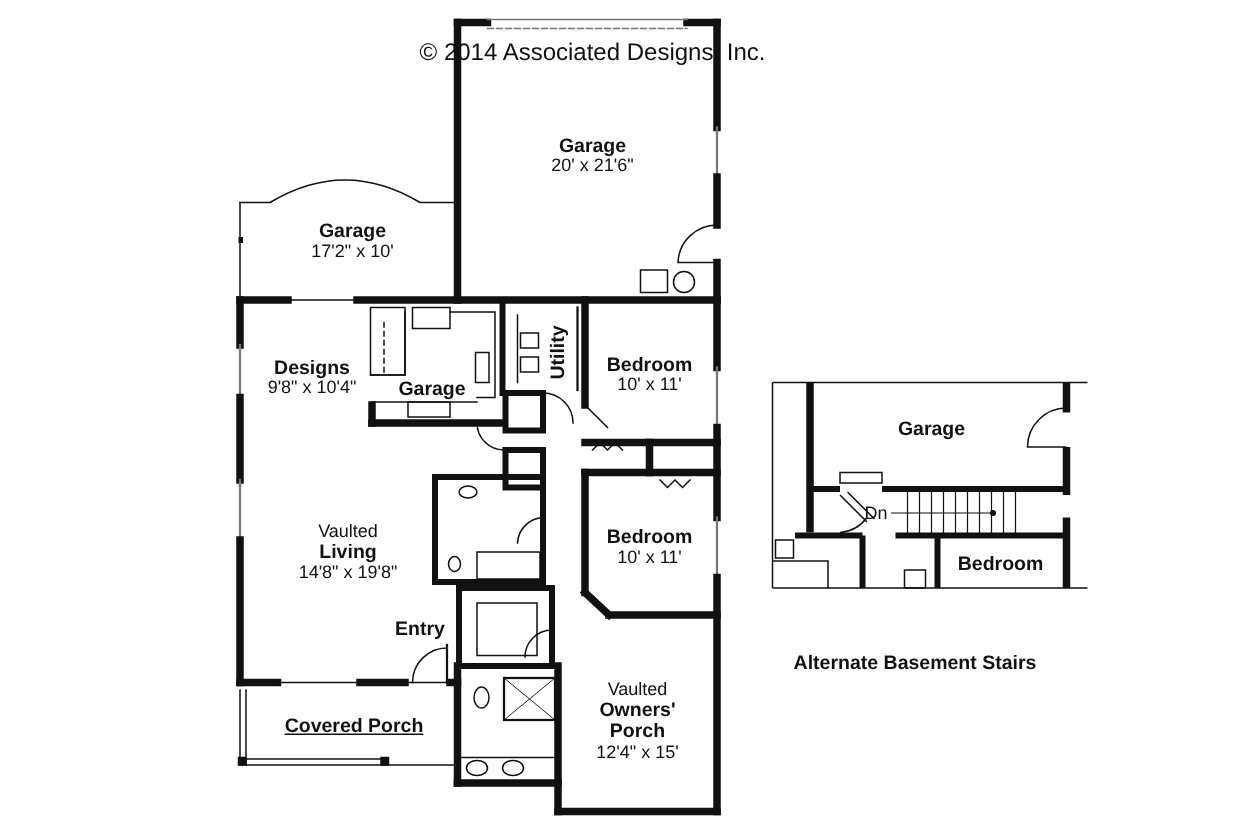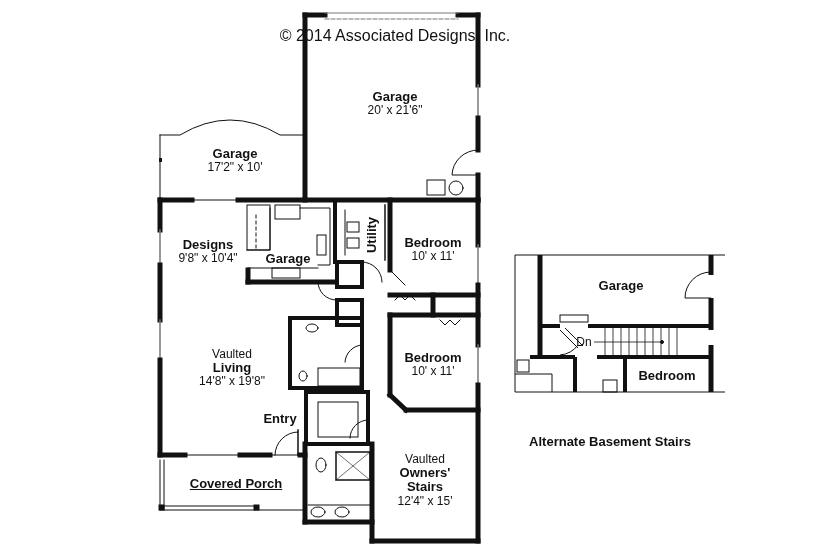--- a/index.html
+++ b/index.html
@@ -204,20 +204,20 @@
   <div class="n">14'8" x 19'8"</div>
 </div>
 
 <div class="lbl b" style="left:280px; top:412px;">Entry</div>
 
 <div class="lbl b" style="left:236px; top:477px;text-decoration:underline;">Covered Porch</div>
 
 <div class="lbl" style="left:425px; top:453px;">
   <div class="n">Vaulted</div>
   <div class="b">Owners'</div>
-  <div class="b">Stairs</div>
+  <div class="b">Porch</div>
   <div class="n">12'4" x 15'</div>
 </div>
 
 <div class="lbl b" style="left:621px; top:279px;">Garage</div>
 <div class="lbl n" style="left:584px; top:336px;">Dn</div>
 <div class="lbl b" style="left:667px; top:369px;">Bedroom</div>
 <div class="lbl b" style="left:610px; top:399px;margin-top:36px;">Alternate Basement Stairs</div>
 
 </body></html>

